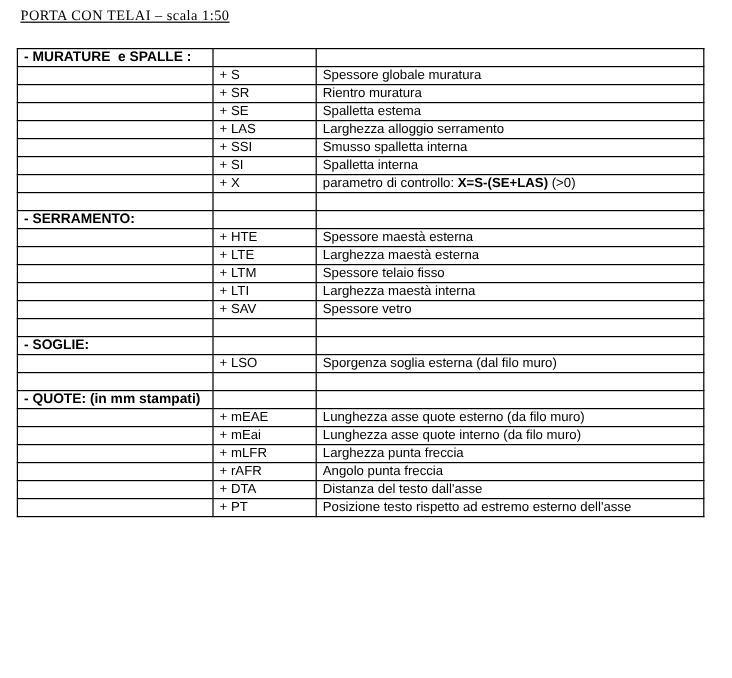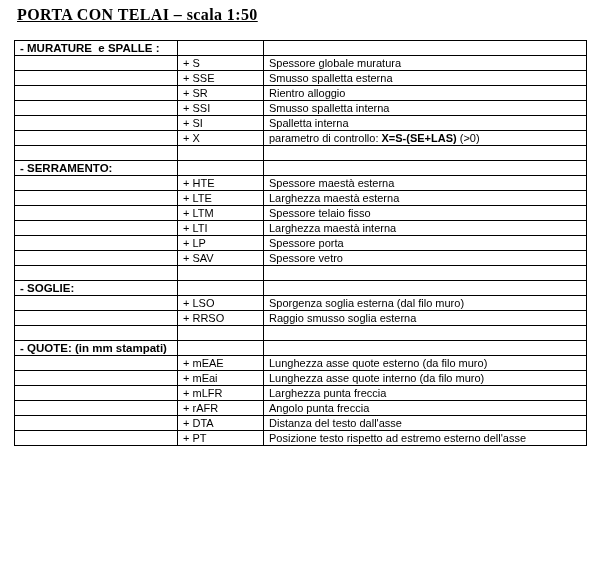--- a/index.html
+++ b/index.html
@@ -13,22 +13,22 @@
     position: relative;
     overflow: hidden;
     font-family: "Liberation Sans", sans-serif;
     color: #000000;
   }
   .page-title {
     position: absolute;
     left: 17px;
     top: 6px;
     font-family: "Liberation Serif", "DejaVu Serif", serif;
-    font-size: 16px;
-    font-weight: bold;
+    font-size: 12px;
+    font-weight: normal;
     text-decoration: underline;
     letter-spacing: 0.4px;
     white-space: pre;
   }
   table.params {
     position: absolute;
     left: 14px;
     top: 40px;
     width: 572px;
     border-collapse: collapse;
@@ -71,27 +71,32 @@
         <td></td>
         <td></td>
       </tr>
       <tr>
         <td></td>
         <td>+ S</td>
         <td>Spessore globale muratura</td>
       </tr>
       <tr>
         <td></td>
-        <td>+ SSE</td>
-        <td>Smusso spalletta esterna</td>
-      </tr>
-      <tr>
-        <td></td>
         <td>+ SR</td>
-        <td>Rientro alloggio</td>
+        <td>Rientro muratura</td>
+      </tr>
+      <tr>
+        <td></td>
+        <td>+ SE</td>
+        <td>Spalletta estema</td>
+      </tr>
+      <tr>
+        <td></td>
+        <td>+ LAS</td>
+        <td>Larghezza alloggio serramento</td>
       </tr>
       <tr>
         <td></td>
         <td>+ SSI</td>
         <td>Smusso spalletta interna</td>
       </tr>
       <tr>
         <td></td>
         <td>+ SI</td>
         <td>Spalletta interna</td>
@@ -126,47 +131,37 @@
         <td>+ LTM</td>
         <td>Spessore telaio fisso</td>
       </tr>
       <tr>
         <td></td>
         <td>+ LTI</td>
         <td>Larghezza maestà interna</td>
       </tr>
       <tr>
         <td></td>
-        <td>+ LP</td>
-        <td>Spessore porta</td>
-      </tr>
-      <tr>
-        <td></td>
         <td>+ SAV</td>
         <td>Spessore vetro</td>
       </tr>
       <tr>
         <td></td>
         <td></td>
         <td></td>
       </tr>
       <tr class="section-header">
         <td>- SOGLIE:</td>
         <td></td>
         <td></td>
       </tr>
       <tr>
         <td></td>
         <td>+ LSO</td>
         <td>Sporgenza soglia esterna (dal filo muro)</td>
-      </tr>
-      <tr>
-        <td></td>
-        <td>+ RRSO</td>
-        <td>Raggio smusso soglia esterna</td>
       </tr>
       <tr>
         <td></td>
         <td></td>
         <td></td>
       </tr>
       <tr class="section-header">
         <td>- QUOTE: (in mm stampati)</td>
         <td></td>
         <td></td>

